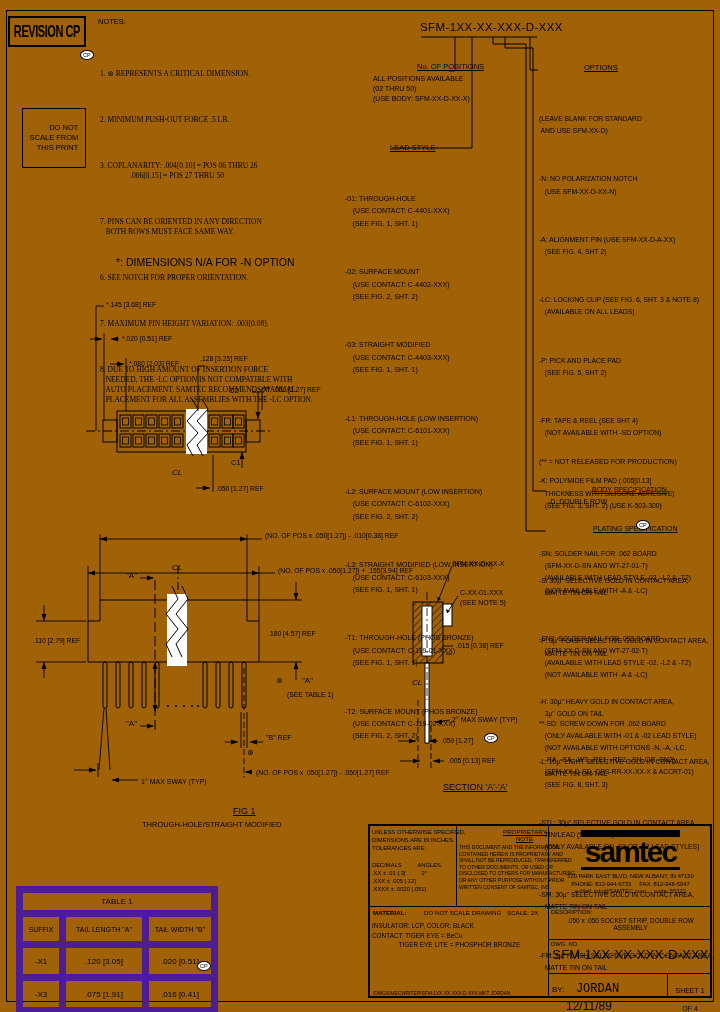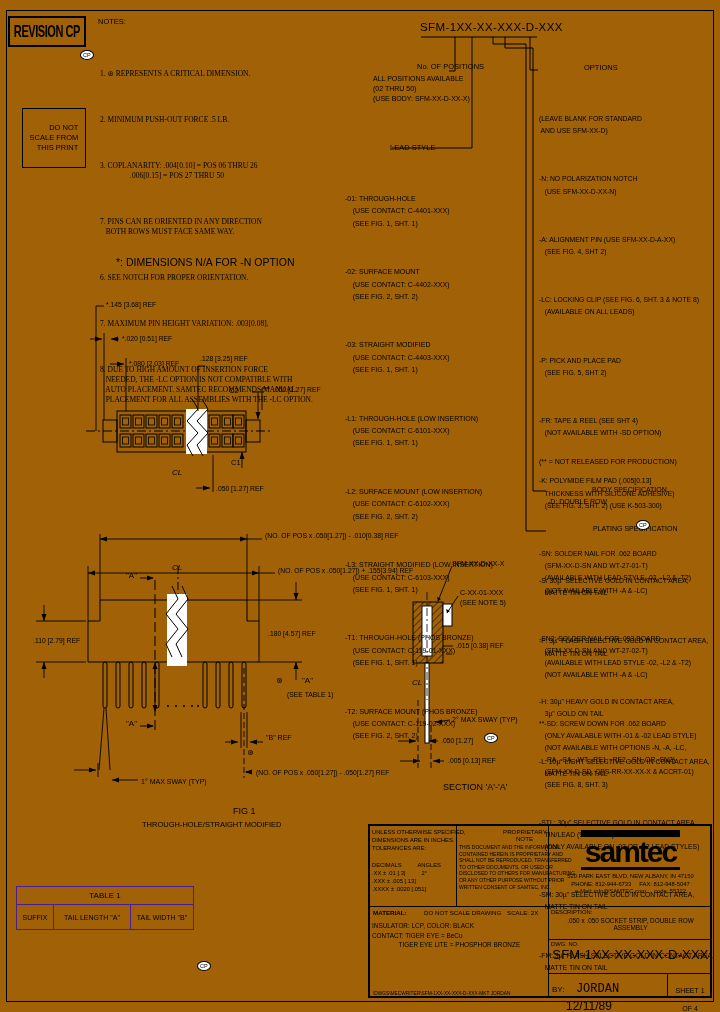--- a/index.html
+++ b/index.html
@@ -4,26 +4,26 @@
 <style>
   html,body{margin:0;padding:0;background:#e8e8e8;}
   #page{position:relative;width:720px;height:1012px;background:#a16207;overflow:hidden;
         font-family:"Liberation Sans","DejaVu Sans",sans-serif;color:#000;}
   #border{position:absolute;left:6px;top:10px;width:706px;height:990px;border:1.5px solid #000;}
   .lbl{position:absolute;white-space:pre;color:#000;}
   .t6{font-size:6.8px;line-height:12.2px;}
   .t7{font-size:7px;line-height:12.4px;}
   .t75{font-size:7.5px;line-height:10px;}
   .t8{font-size:8px;}
-  .u{padding-left:44px;}
+  .u{text-decoration:underline;padding-left:44px;}
   .box{position:absolute;border:1.5px solid #000;display:flex;align-items:center;justify-content:center;text-align:center;}
   .cloud{position:absolute;border:1px solid #000;border-radius:50%;font-size:5.5px;line-height:8px;padding:0 2px;background:#fff;}
   svg{position:absolute;left:0;top:0;}
   table.t1{border-collapse:collapse;}
-  table.t1 td,table.t1 th{border:1px solid #4c1d95;text-align:center;padding:0;}
+  table.t1 td,table.t1 th{border:7px solid #4c1d95;text-align:center;padding:0;}
   .tb-cell{position:absolute;box-sizing:border-box;}
 </style>
 </head>
 <body>
 
 <div id="page">
   <div id="border"></div>
 
   <svg width="720" height="1012" viewBox="0 0 720 1012">
     <defs>
@@ -333,20 +333,30 @@
     <table class="t1" style="border:1.5px solid #000;">
       <tbody>
           <tr>
             <td colspan="3" style="height:17px;font-size:8px;">TABLE 1</td>
           </tr>
       <tr>
         <th style="width:36px;height:24px;font-size:7px;font-weight:normal;">SUFFIX</th>
         <th style="width:76px;font-size:7px;font-weight:normal;">TAIL LENGTH "A"</th>
         <th style="width:62px;font-size:7px;font-weight:normal;">TAIL WIDTH "B"</th>
       </tr>
+      <tr>
+        <td style="height:26px;font-size:8px;">-X1</td>
+        <td style="font-size:8px;">.120 [3.05]</td>
+        <td style="font-size:8px;">.020 [0.51]</td>
+      </tr>
+      <tr>
+        <td style="height:26px;font-size:8px;">-X3</td>
+        <td style="font-size:8px;">.075 [1.91]</td>
+        <td style="font-size:8px;">.016 [0.41]</td>
+      </tr>
     </tbody>
       </table>
   </div>
   <span class="cloud" style="left:197px;top:961px;">CP</span>
 
   <div style="position:absolute;left:368px;top:824px;width:344px;height:174px;border:2px solid #000;box-sizing:border-box;">
 
     <div class="tb-cell" style="left:0;top:0;width:87px;height:81px;border-right:1px solid #000;border-bottom:1px solid #000;padding:2px;">
       <div style="font-size:5.8px;line-height:8.2px;white-space:pre;">UNLESS OTHERWISE SPECIFIED,
 DIMENSIONS ARE IN INCHES.

